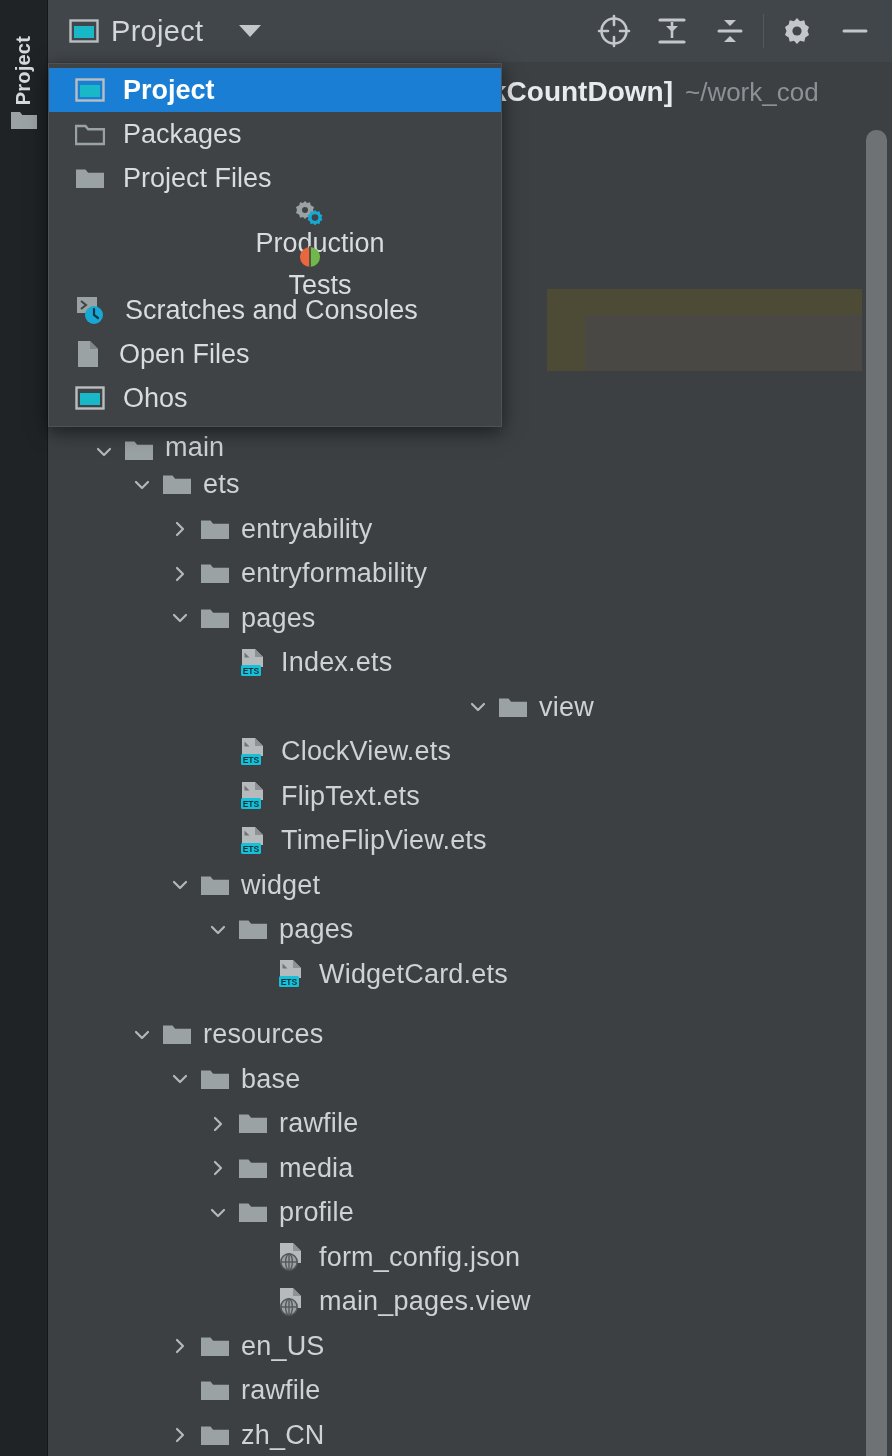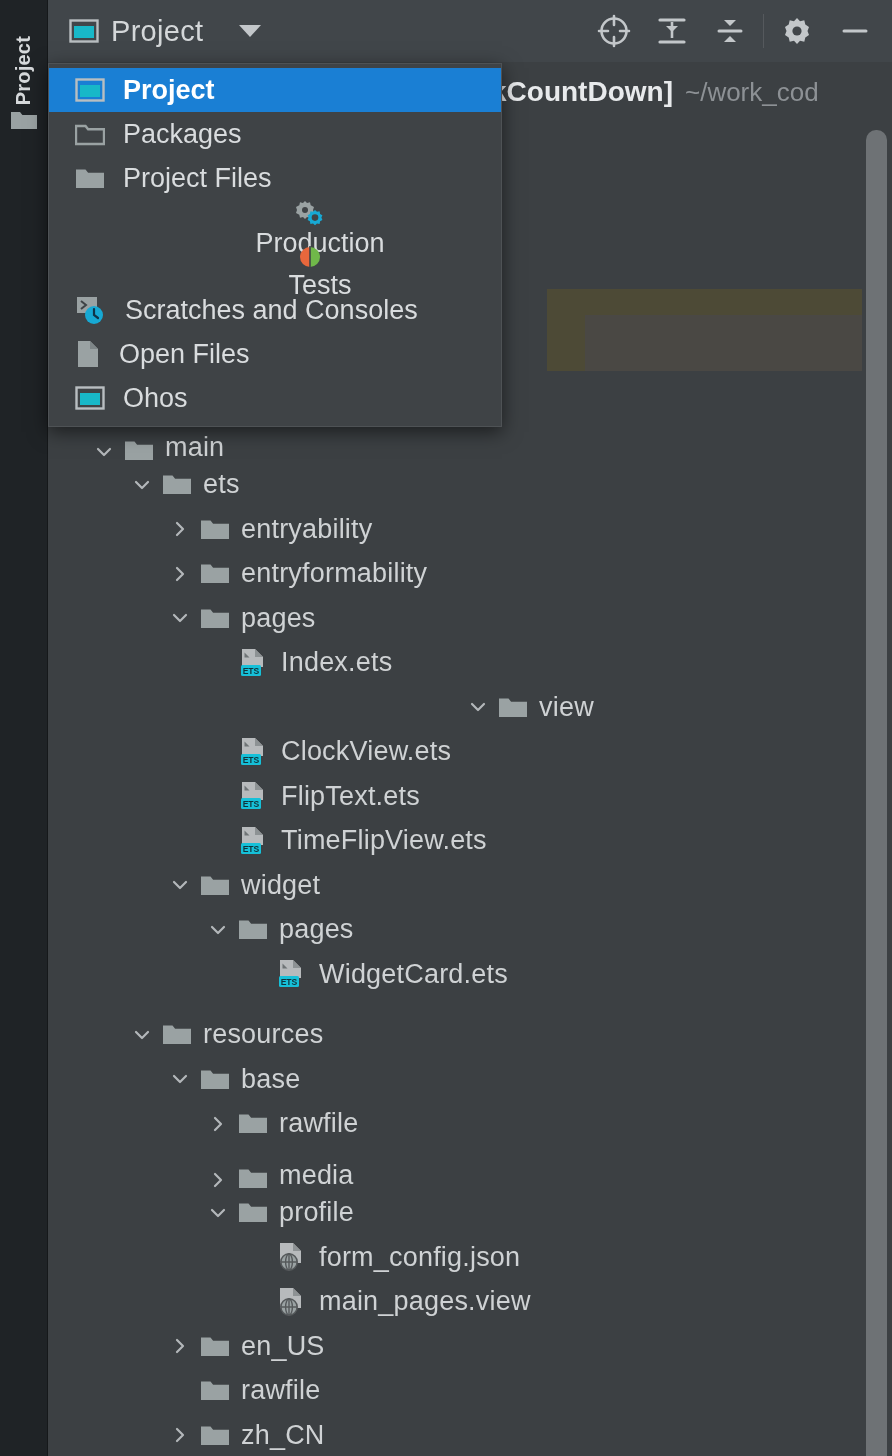--- a/index.html
+++ b/index.html
@@ -432,21 +432,21 @@
         <span class="twisty">
           <svg width="20" height="20" viewBox="0 0 20 20">
             <path d="M7 4l6 6-6 6" fill="none" stroke="#b3b7ba" stroke-width="2.2" stroke-linecap="round" stroke-linejoin="round"></path>
           </svg>
         </span>
         <span class="ico"><svg width="30" height="25" viewBox="0 0 30 25">
             <path d="M1 3.5h9.5l2.6 3.2H29V22H1z" fill="#9aa2a3"></path>
           </svg></span>
         <span class="label">rawfile</span>
       </div>
-      <div class="tree-row" style="padding-left: 160px; align-items: flex-end;">
+      <div class="tree-row" style="padding-left: 160px;">
         <span class="twisty">
           <svg width="20" height="20" viewBox="0 0 20 20">
             <path d="M7 4l6 6-6 6" fill="none" stroke="#b3b7ba" stroke-width="2.2" stroke-linecap="round" stroke-linejoin="round"></path>
           </svg>
         </span>
         <span class="ico"><svg width="30" height="25" viewBox="0 0 30 25">
             <path d="M1 3.5h9.5l2.6 3.2H29V22H1z" fill="#9aa2a3"></path>
           </svg></span>
         <span class="label">media</span>
       </div>

